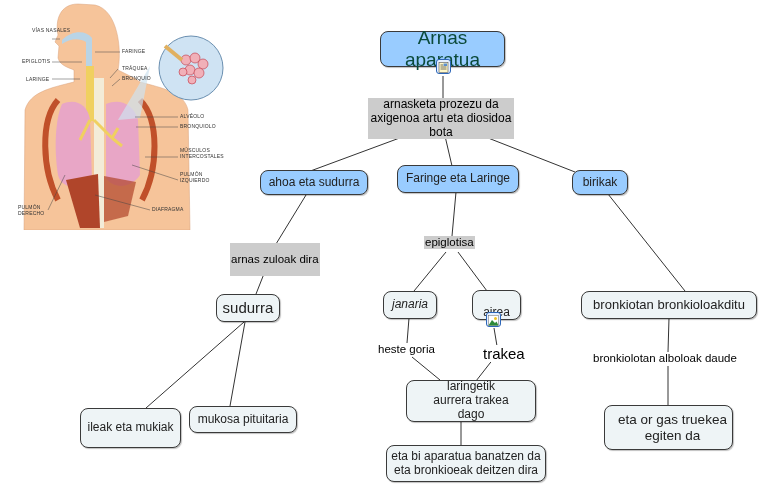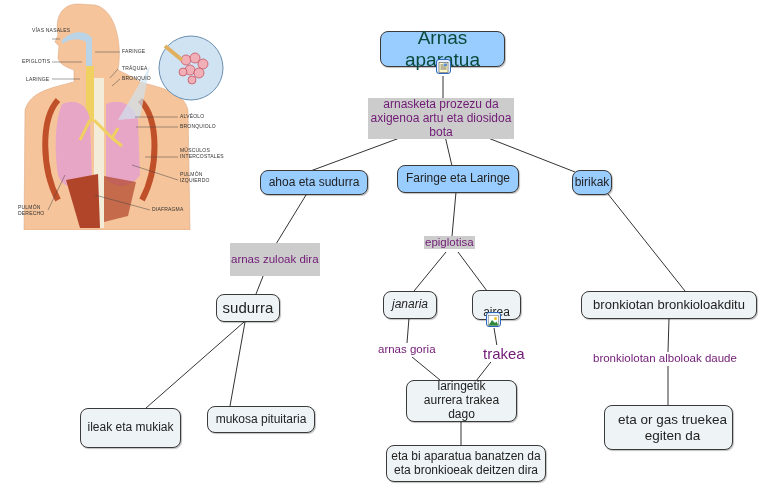--- a/index.html
+++ b/index.html
@@ -14,21 +14,21 @@
     position: absolute; box-sizing: border-box;
     border: 1px solid #3a3a3a; border-radius: 8px;
     display: flex; align-items: center; justify-content: center;
     text-align: center; line-height: 1.15;
     box-shadow: 1px 1px 1px rgba(0,0,0,0.25);
   }
   .node.blue { background: #99ccff; }
   .node.pale { background: #eef4f6; }
   .label {
     position: absolute; text-align: center; line-height: 1.15;
-    color: #701a75;
+    color: #000000;
   }
   .label.gray { background: #cccccc; }
   .label.white { background: #ffffff; }
   .root-text { color: #0b4a3a; font-size: 19px; }
   .res-icon {
     position: absolute; width: 15px; height: 15px; box-sizing: border-box;
     border: 1px solid #2c66b8; border-radius: 3px; background: #e6f0ff;
   }
   
   #anatomy { position: absolute; left: 0; top: 0; width: 260px; height: 230px; }
@@ -142,53 +142,53 @@
 </div>
 
 <div class="label gray" style="left:368px;top:98px;width:146px;font-size:12px;">arnasketa prozezu da axigenoa artu eta diosidoa bota</div>
 
 <div class="node blue" style="left:260px;top:170px;width:108px;height:25px;font-size:12px;">
   <span>ahoa eta sudurra</span>
 </div>
 <div class="node blue" style="left:397px;top:165px;width:122px;height:28px;font-size:12px;">
   <span>Faringe eta Laringe</span>
 </div>
-<div class="node blue" style="left:572px;top:170px;width:40px;height:25px;font-size:12px;">
+<div class="node blue" style="left:572px;top:170px;width:56px;height:25px;font-size:12px;">
   <span>birikak</span>
 </div>
 
 <div class="label gray" style="left:230px;top:243px;font-size:11.5px;padding:10px 1px;">arnas zuloak dira</div>
 <div class="label gray" style="left:424px;top:236px;font-size:11.5px;padding:0 1px;">epiglotisa</div>
-<div class="label white" style="left:378px;top:343px;font-size:11.5px;">arnas goria</div>
+<div class="label white" style="left:378px;top:343px;font-size:11.5px;">heste goria</div>
 <div class="label white" style="left:483px;top:345px;font-size:15px;">trakea</div>
 <div class="label white" style="left:593px;top:352px;font-size:11.5px;">bronkiolotan alboloak daude</div>
 
 <div class="node pale" style="left:216px;top:294px;width:64px;height:28px;font-size:15px;">
   <span>sudurra</span>
 </div>
 <div class="node pale" style="left:80px;top:408px;width:101px;height:40px;font-size:12px;align-items:center;">
   <span>ileak eta mukiak</span>
 </div>
-<div class="node pale" style="left:207px;top:406px;width:108px;height:27px;font-size:12px;">
+<div class="node pale" style="left:189px;top:406px;width:108px;height:27px;font-size:12px;">
   <span>mukosa pituitaria</span>
 </div>
 <div class="node pale" style="left:383px;top:291px;width:54px;height:28px;font-size:12px;font-style:italic;">
   <span>janaria</span>
 </div>
 <div class="node pale" style="left:472px;top:290px;width:49px;height:30px;font-size:12px;align-items:center;padding-top:16px;">
   <span>airea</span>
 </div>
 <div class="res-icon" style="left:486px;top:312px;">
   <svg width="13" height="13" viewBox="0 0 13 13">
     <rect x="1.5" y="1.5" width="10" height="10" fill="#ffffff" stroke="#666" stroke-width="0.5"></rect>
     <circle cx="8.5" cy="4.5" r="1.5" fill="#f0c020"></circle>
     <path d="M1.5 11.5 L 5 6 L 8 9 L 9.5 7.5 L 11.5 11.5 Z" fill="#2e8a3a"></path>
   </svg>
 </div>
-<div class="node pale" style="left:406px;top:380px;width:111px;height:42px;font-size:12px;">
+<div class="node pale" style="left:406px;top:380px;width:130px;height:42px;font-size:12px;">
   <span style="width:90px;display:block;">laringetik aurrera trakea dago</span>
 </div>
 <div class="node pale" style="left:386px;top:445px;width:160px;height:37px;font-size:12px;">
   <span style="width:150px;display:block;">eta bi aparatua banatzen da eta bronkioeak deitzen dira</span>
 </div>
 <div class="node pale" style="left:581px;top:291px;width:176px;height:28px;font-size:13px;">
   <span>bronkiotan bronkioloakditu</span>
 </div>
 <div class="node pale" style="left:604px;top:405px;width:129px;height:45px;font-size:13.5px;padding-left:8px;">
   <span style="width:120px;display:block;">eta or gas truekea egiten da</span>

